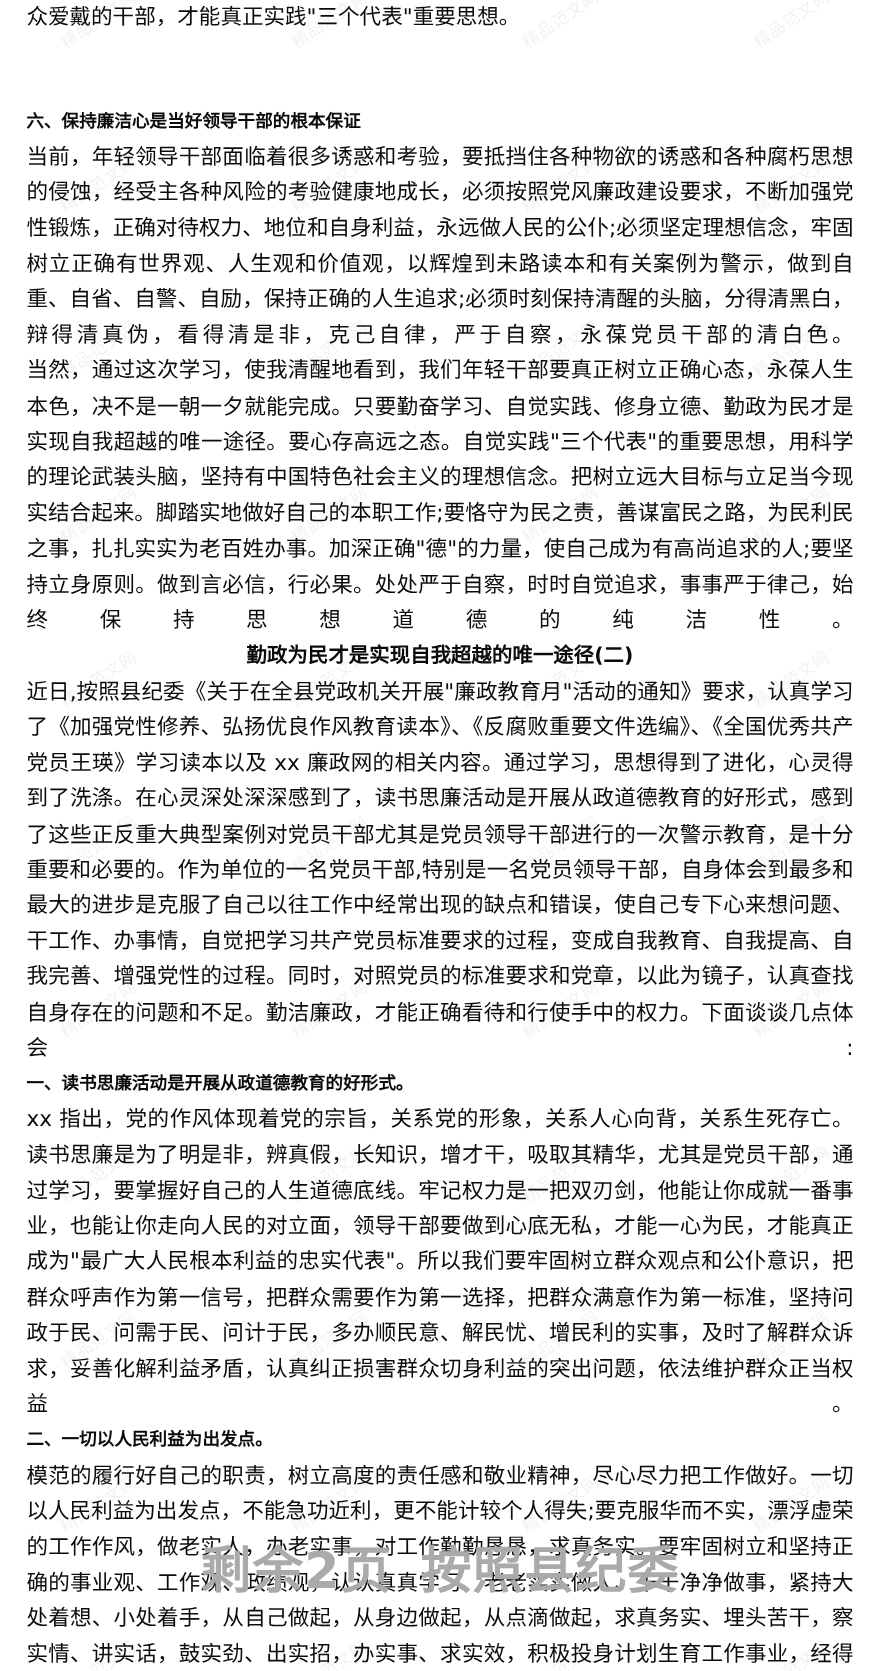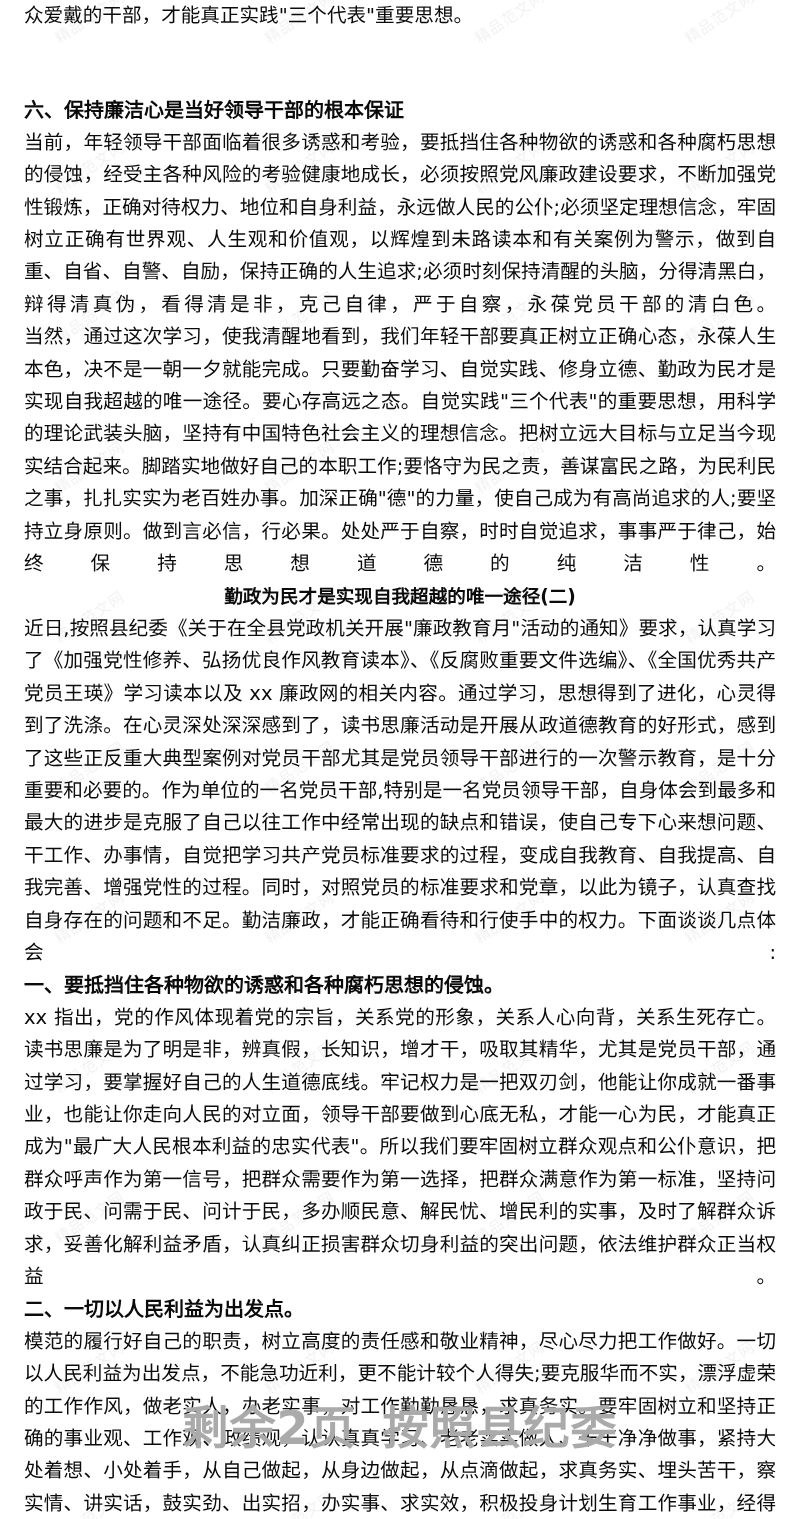--- a/index.html
+++ b/index.html
@@ -59,21 +59,21 @@
     color: #0b0b0b;
     margin: 0;
     text-align: justify;
     text-align-last: left;
     text-justify: inter-ideograph;
   }
 
   .para.flush { text-align-last: justify; }
 
   .heading {
-    font-size: 20px;
+    font-size: 16px;
     line-height: 32.4px;
     color: #0b0b0b;
     margin: 0;
   }
 
   .spacer-top { height: 62px; }
 
   .center-title {
     font-size: 18.6px;
     line-height: 32.4px;
@@ -166,21 +166,21 @@
     <h2 class="heading">六、保持廉洁心是当好领导干部的根本保证</h2>
 
     <p class="para flush">当前，年轻领导干部面临着很多诱惑和考验，要抵挡住各种物欲的诱惑和各种腐朽思想的侵蚀，经受主各种风险的考验健康地成长，必须按照党风廉政建设要求，不断加强党性锻炼，正确对待权力、地位和自身利益，永远做人民的公仆;必须坚定理想信念，牢固树立正确有世界观、人生观和价值观，以辉煌到未路读本和有关案例为警示，做到自重、自省、自警、自励，保持正确的人生追求;必须时刻保持清醒的头脑，分得清黑白，辩得清真伪，看得清是非，克己自律，严于自察，永葆党员干部的清白色。</p>
 
     <p class="para flush">当然，通过这次学习，使我清醒地看到，我们年轻干部要真正树立正确心态，永葆人生本色，决不是一朝一夕就能完成。只要勤奋学习、自觉实践、修身立德、勤政为民才是实现自我超越的唯一途径。要心存高远之态。自觉实践"三个代表"的重要思想，用科学的理论武装头脑，坚持有中国特色社会主义的理想信念。把树立远大目标与立足当今现实结合起来。脚踏实地做好自己的本职工作;要恪守为民之责，善谋富民之路，为民利民之事，扎扎实实为老百姓办事。加深正确"德"的力量，使自己成为有高尚追求的人;要坚持立身原则。做到言必信，行必果。处处严于自察，时时自觉追求，事事严于律己，始终保持思想道德的纯洁性。</p>
 
     <h1 class="center-title">勤政为民才是实现自我超越的唯一途径(二)</h1>
 
     <p class="para flush">近日,按照县纪委《关于在全县党政机关开展"廉政教育月"活动的通知》要求，认真学习了《加强党性修养、弘扬优良作风教育读本》、《反腐败重要文件选编》、《全国优秀共产党员王瑛》学习读本以及 xx 廉政网的相关内容。通过学习，思想得到了进化，心灵得到了洗涤。在心灵深处深深感到了，读书思廉活动是开展从政道德教育的好形式，感到了这些正反重大典型案例对党员干部尤其是党员领导干部进行的一次警示教育，是十分重要和必要的。作为单位的一名党员干部,特别是一名党员领导干部，自身体会到最多和最大的进步是克服了自己以往工作中经常出现的缺点和错误，使自己专下心来想问题、干工作、办事情，自觉把学习共产党员标准要求的过程，变成自我教育、自我提高、自我完善、增强党性的过程。同时，对照党员的标准要求和党章，以此为镜子，认真查找自身存在的问题和不足。勤洁廉政，才能正确看待和行使手中的权力。下面谈谈几点体会:</p>
 
-    <h2 class="heading">一、要抵挡住各种物欲的诱惑和各种腐朽思想的侵蚀。</h2>
+    <h2 class="heading">一、读书思廉活动是开展从政道德教育的好形式。</h2>
 
     <p class="para flush">xx 指出，党的作风体现着党的宗旨，关系党的形象，关系人心向背，关系生死存亡。读书思廉是为了明是非，辨真假，长知识，增才干，吸取其精华，尤其是党员干部，通过学习，要掌握好自己的人生道德底线。牢记权力是一把双刃剑，他能让你成就一番事业，也能让你走向人民的对立面，领导干部要做到心底无私，才能一心为民，才能真正成为"最广大人民根本利益的忠实代表"。所以我们要牢固树立群众观点和公仆意识，把群众呼声作为第一信号，把群众需要作为第一选择，把群众满意作为第一标准，坚持问政于民、问需于民、问计于民，多办顺民意、解民忧、增民利的实事，及时了解群众诉求，妥善化解利益矛盾，认真纠正损害群众切身利益的突出问题，依法维护群众正当权益。</p>
 
     <h2 class="heading">二、一切以人民利益为出发点。</h2>
 
     <p class="para flush">模范的履行好自己的职责，树立高度的责任感和敬业精神，尽心尽力把工作做好。一切以人民利益为出发点，不能急功近利，更不能计较个人得失;要克服华而不实，漂浮虚荣的工作作风，做老实人，办老实事，对工作勤勤恳恳，求真务实。要牢固树立和坚持正确的事业观、工作观、政绩观，认认真真学习、老老实实做人、干干净净做事，紧持大处着想、小处着手，从自己做起，从身边做起，从点滴做起，求真务实、埋头苦干，察实情、讲实话，鼓实劲、出实招，办实事、求实效，积极投身计划生育工作事业，经得起实践、人民、历史检验的实绩。</p>
 
   </div>
 
   <div id="footer-notice">

